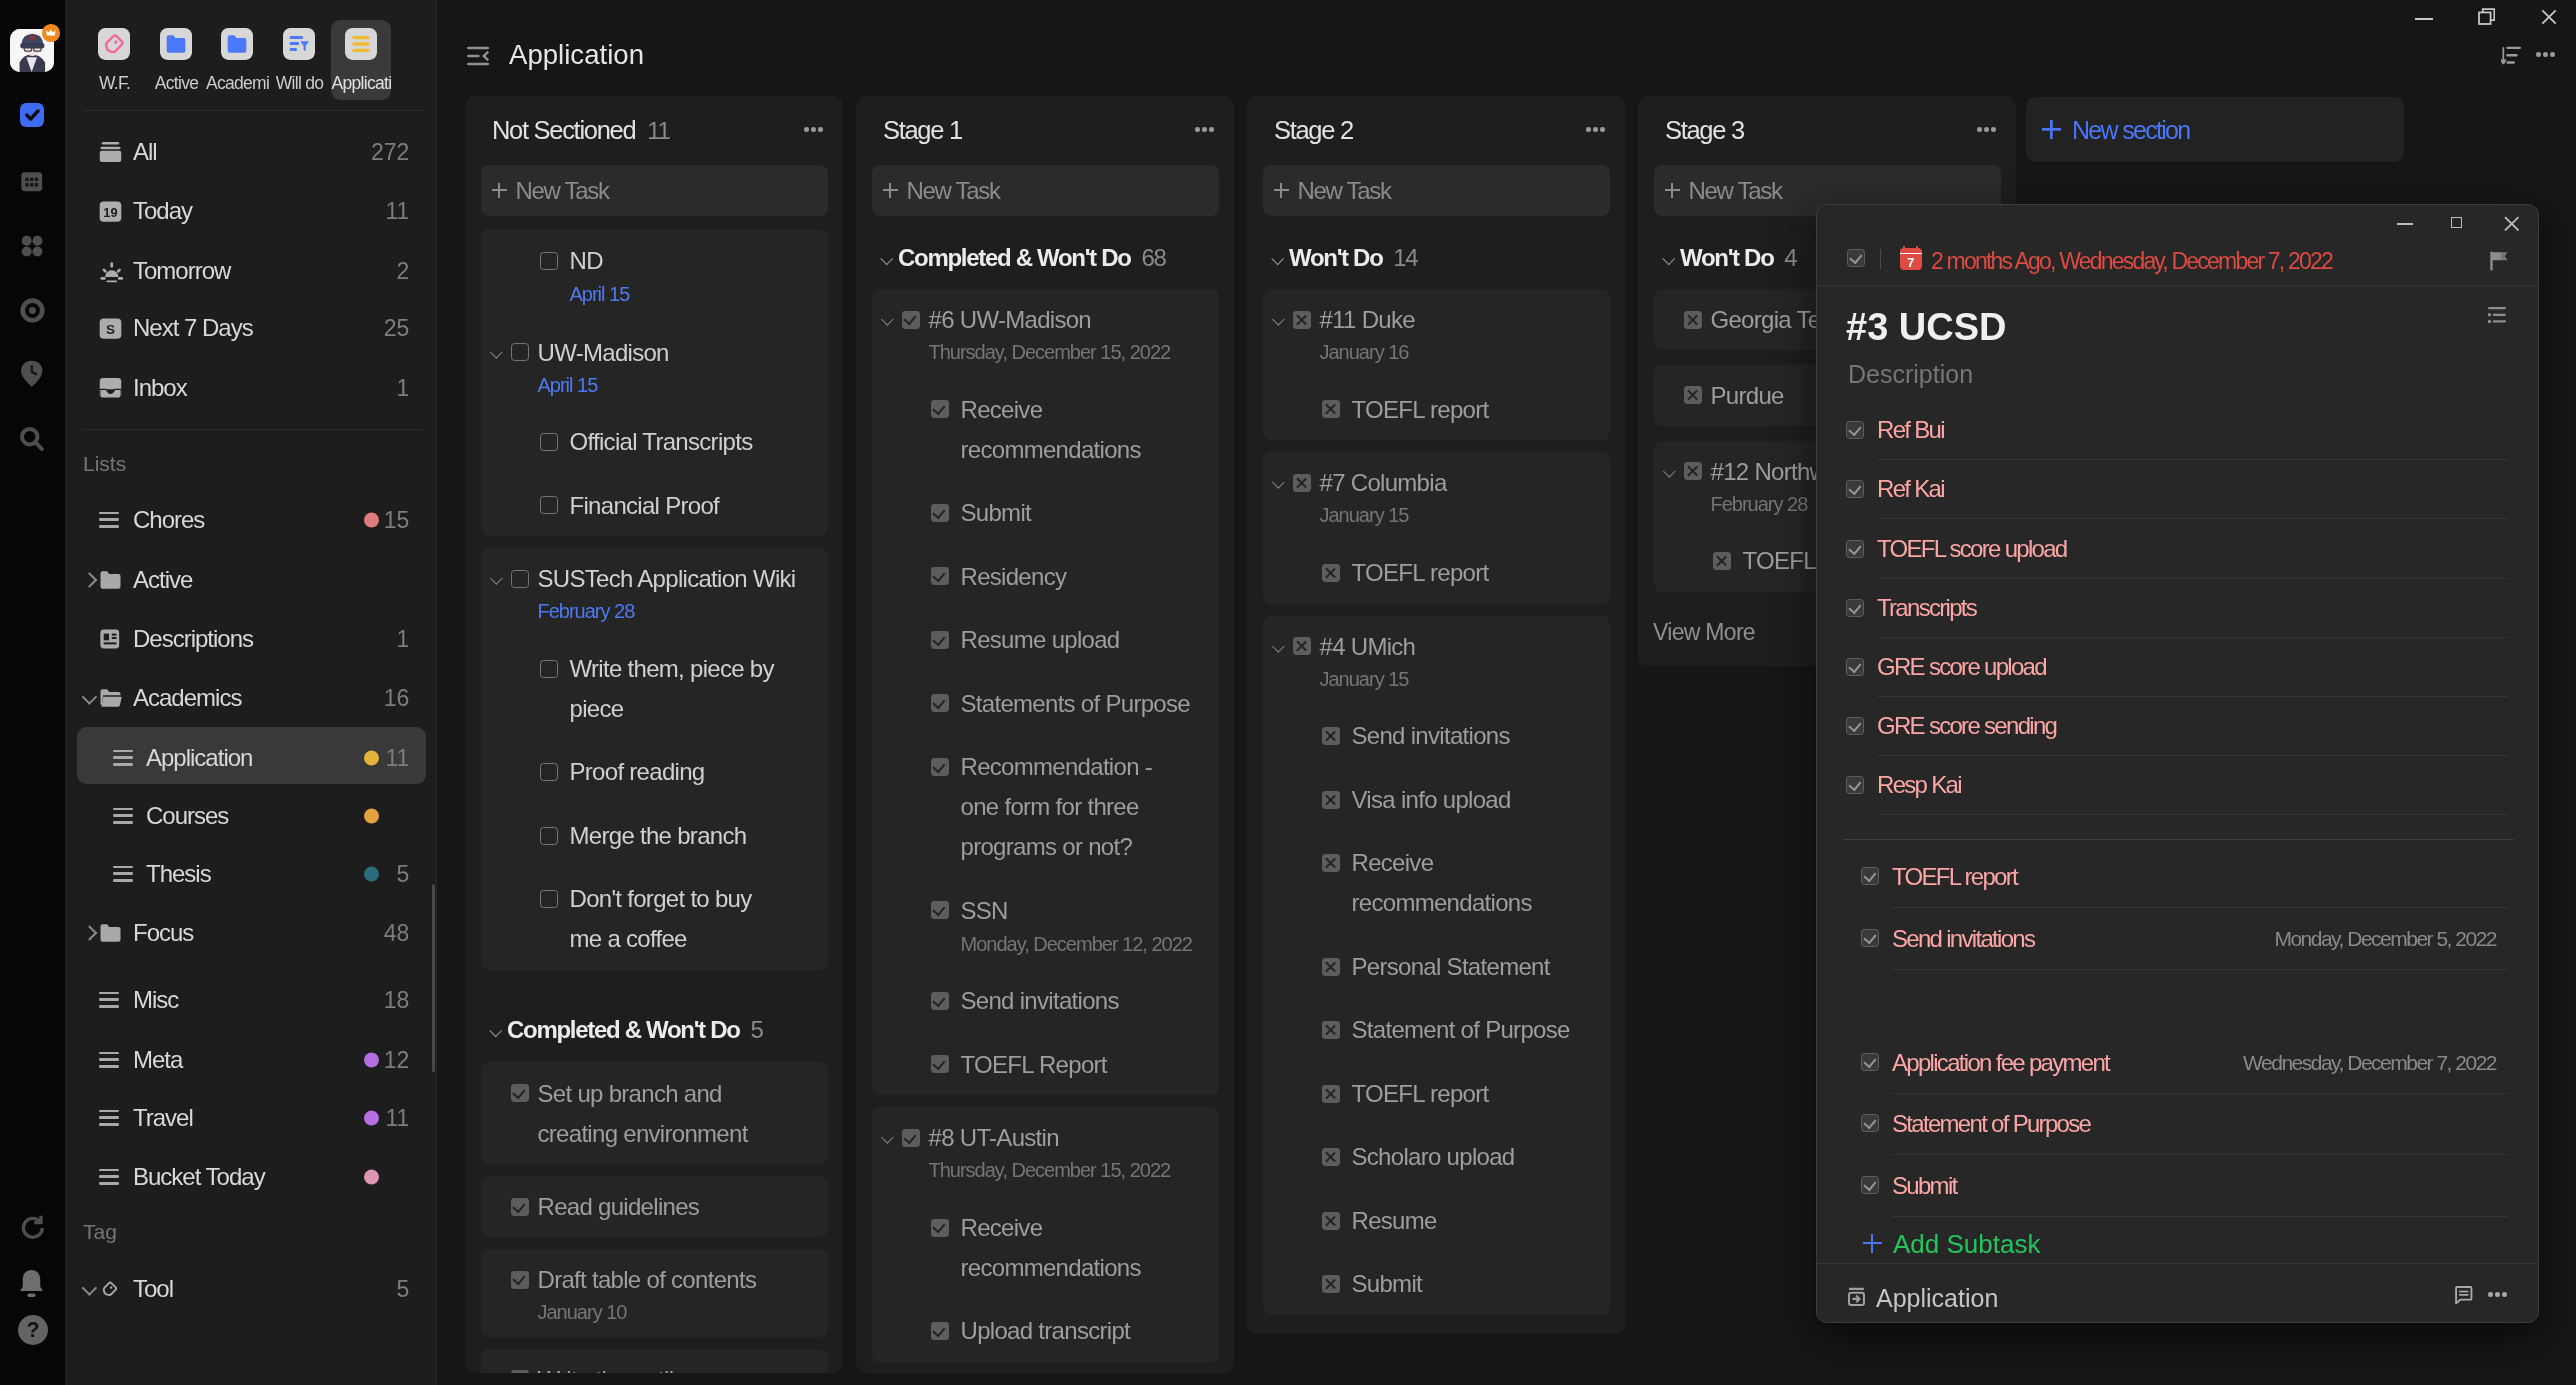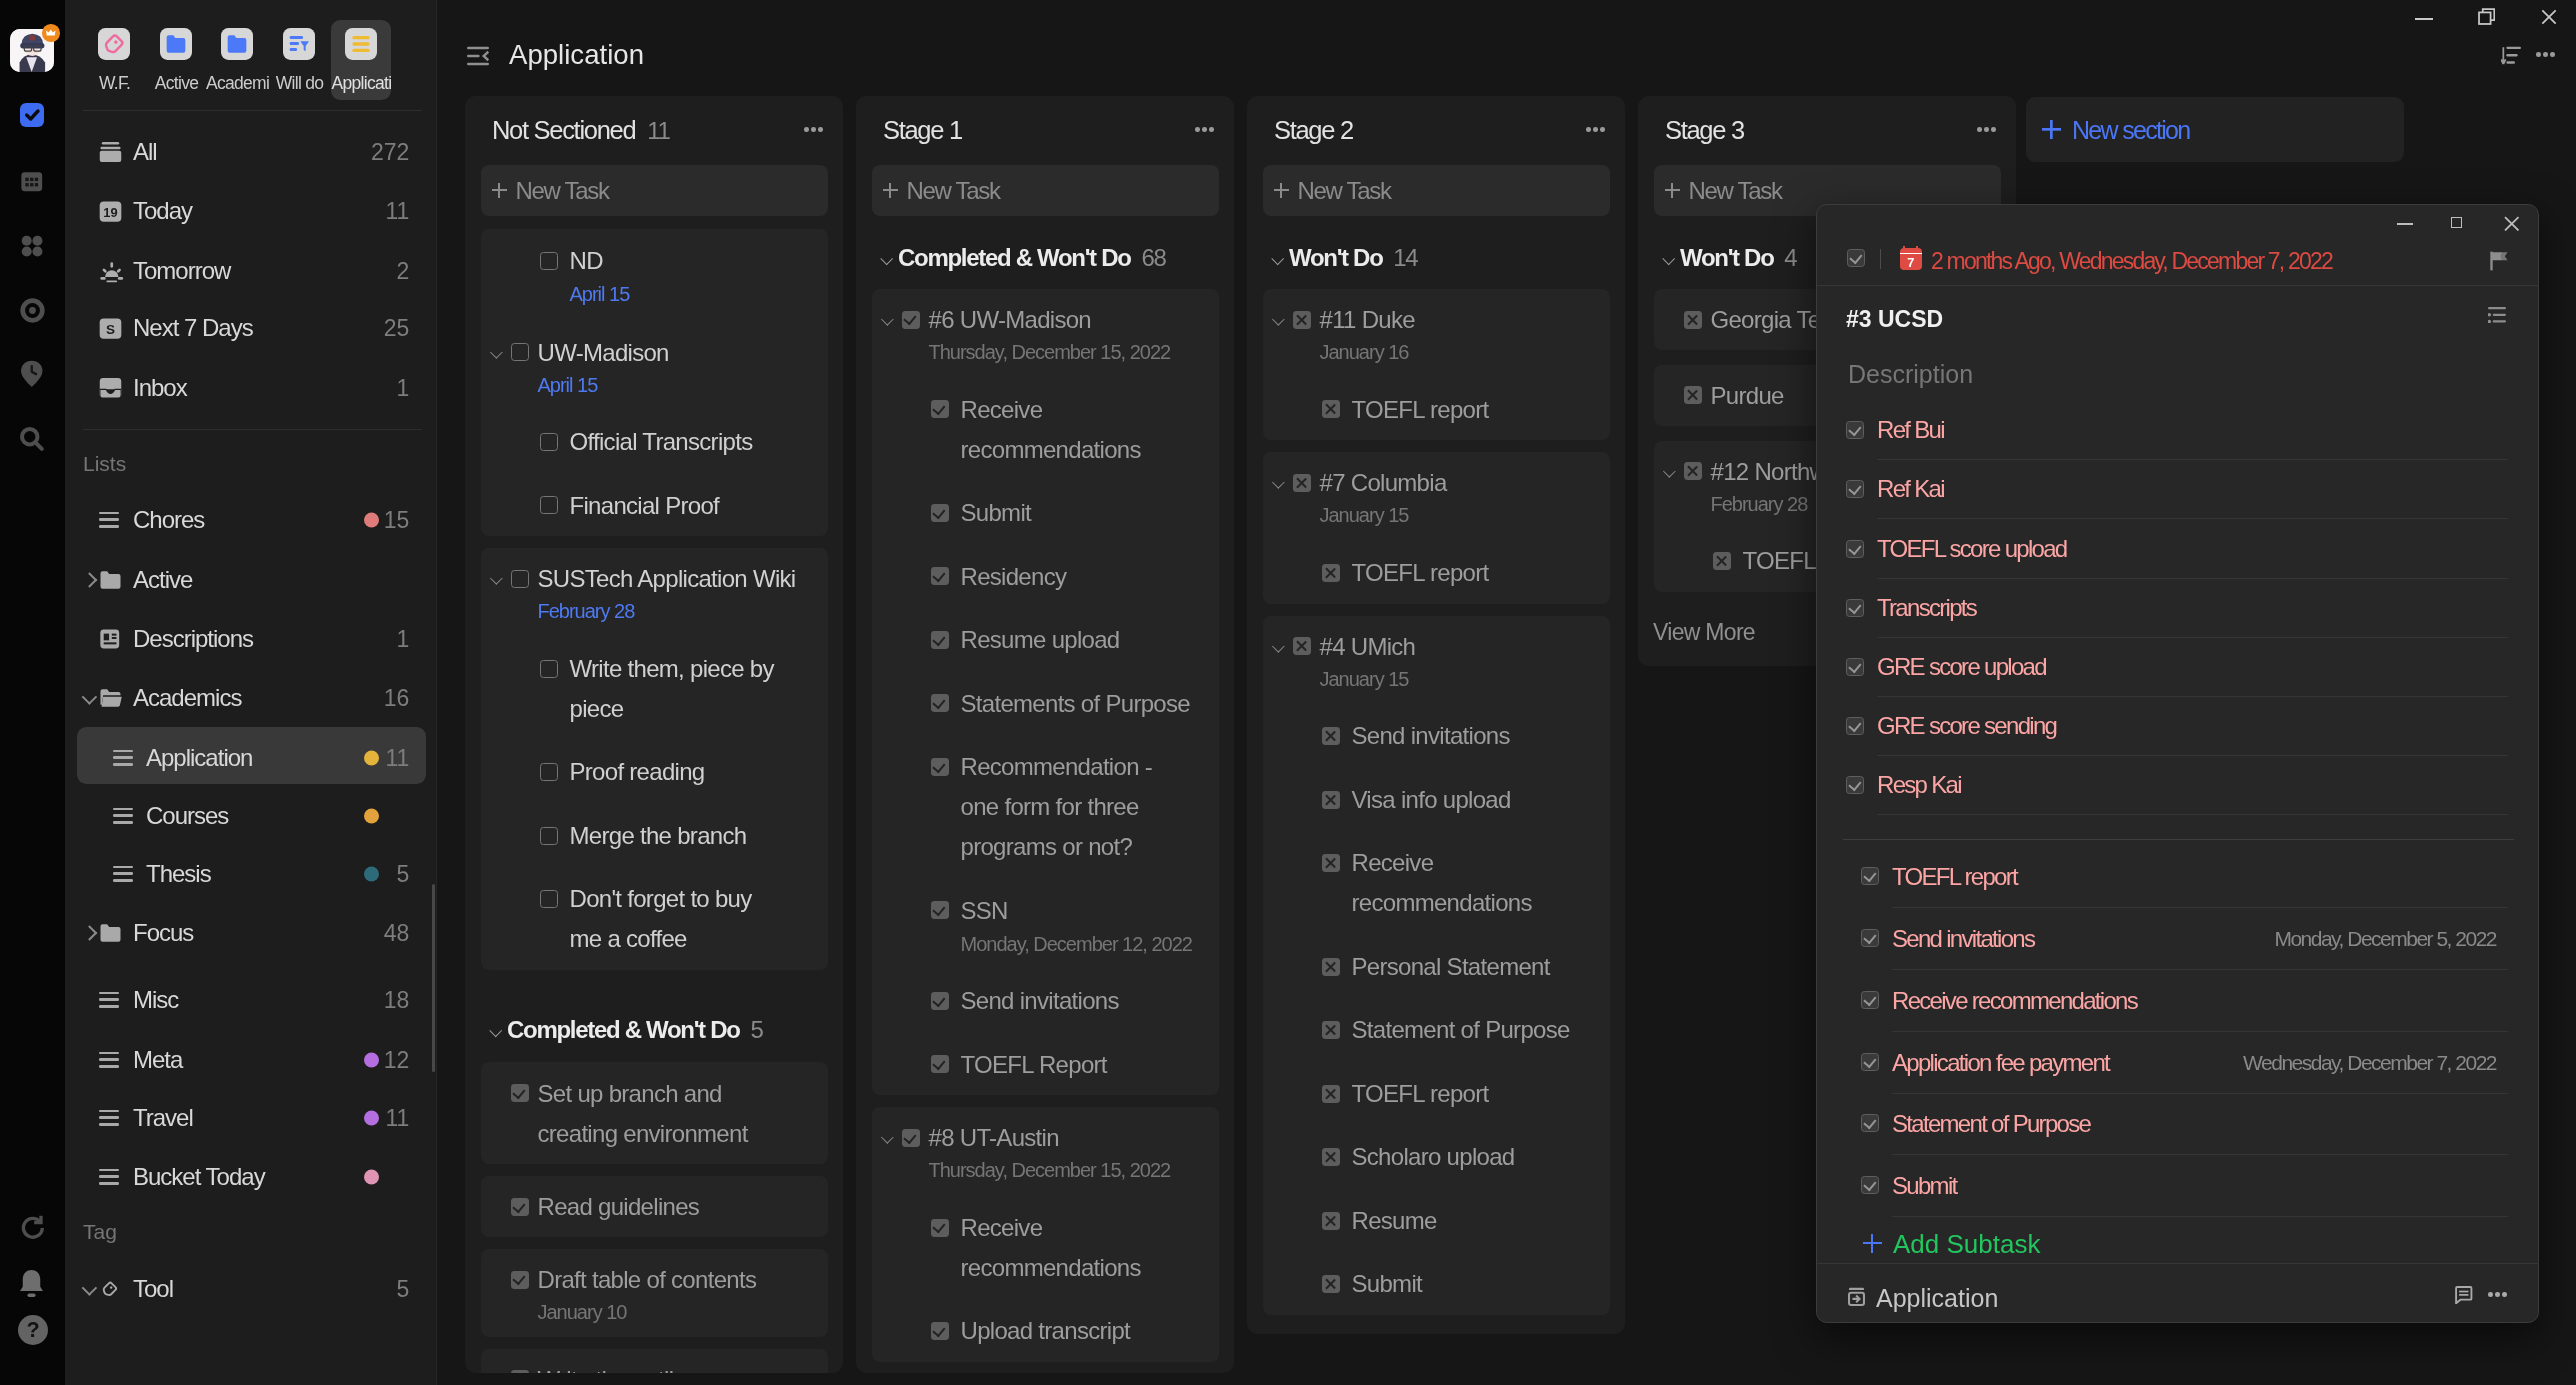--- a/index.html
+++ b/index.html
@@ -744,21 +744,21 @@
      <div style="position:absolute;right:3.4px;top:-2px;width:2px;height:4.7px;background:#df4b43;"></div>
   </div>
   <div class="abs" style="left:114px;top:43px;font-size:23px;letter-spacing:-1.8px;color:#dc4a42;">2 months Ago, Wednesday, December 7, 2022</div>
   <svg class="abs" style="left:673px;top:46px" width="19" height="20" viewBox="0 0 28 30">
     <path d="M2 1 L2 29" stroke="#8d8d8d" stroke-width="3.6"></path>
     <path d="M2 2 L19 2 L16 8 L19 14 L2 14 Z" fill="#8d8d8d"></path>
     <path d="M19 2 L26 2 L22 8 L26 14 L19 14 L16 8 Z" fill="#777"></path>
   </svg>
   <div class="abs" style="left:0;top:80px;width:722px;height:1.3px;background:#363636;"></div>
 
-  <div class="abs" style="left:29px;top:101px;font-size:23px;font-weight:bold;color:#f0f0f0;">#3 UCSD</div>
+  <div class="abs" style="left:29px;top:101px;font-size:38px;font-weight:bold;color:#f0f0f0;">#3 UCSD</div>
   <svg class="abs" style="left:671px;top:102px" width="18" height="16" viewBox="0 0 27 24">
     <rect x="0" y="0" width="27" height="3.4" rx="1.7" fill="#8d8d8d"></rect>
     <rect x="7" y="10" width="20" height="3.4" rx="1.7" fill="#8d8d8d"></rect>
     <rect x="7" y="20" width="20" height="3.4" rx="1.7" fill="#8d8d8d"></rect>
     <circle cx="2" cy="11.7" r="2.6" fill="#8d8d8d"></circle>
     <circle cx="2" cy="21.7" r="2.6" fill="#8d8d8d"></circle>
   </svg>
   <div class="abs" style="left:31px;top:155px;font-size:25px;color:#767676;">Description</div>
 
   <div class="dl-item" style="top:196px;">
@@ -794,24 +794,20 @@
 
   <div class="dl-item g2" style="top:641px;height:62px;">
       <span class="cb dcb"></span>
       <span class="tx">TOEFL report</span>
     </div>
   <div class="dl-item g2" style="top:703px;height:62px;">
       <span class="cb dcb"></span>
       <span class="tx">Send invitations</span>
       <span class="dt">Monday, December 5, 2022</span>
     </div>
-  <div class="dl-item g2" style="top:765px;height:62px;">
-      <span class="cb dcb"></span>
-      <span class="tx">Receive recommendations</span>
-    </div>
   <div class="dl-item g2" style="top:827px;height:62px;">
       <span class="cb dcb"></span>
       <span class="tx">Application fee payment</span>
       <span class="dt">Wednesday, December 7, 2022</span>
     </div>
   <div class="dl-item g2" style="top:888px;height:62px;">
       <span class="cb dcb"></span>
       <span class="tx">Statement of Purpose</span>
     </div>
   <div class="dl-item g2" style="top:950px;height:62px;">

